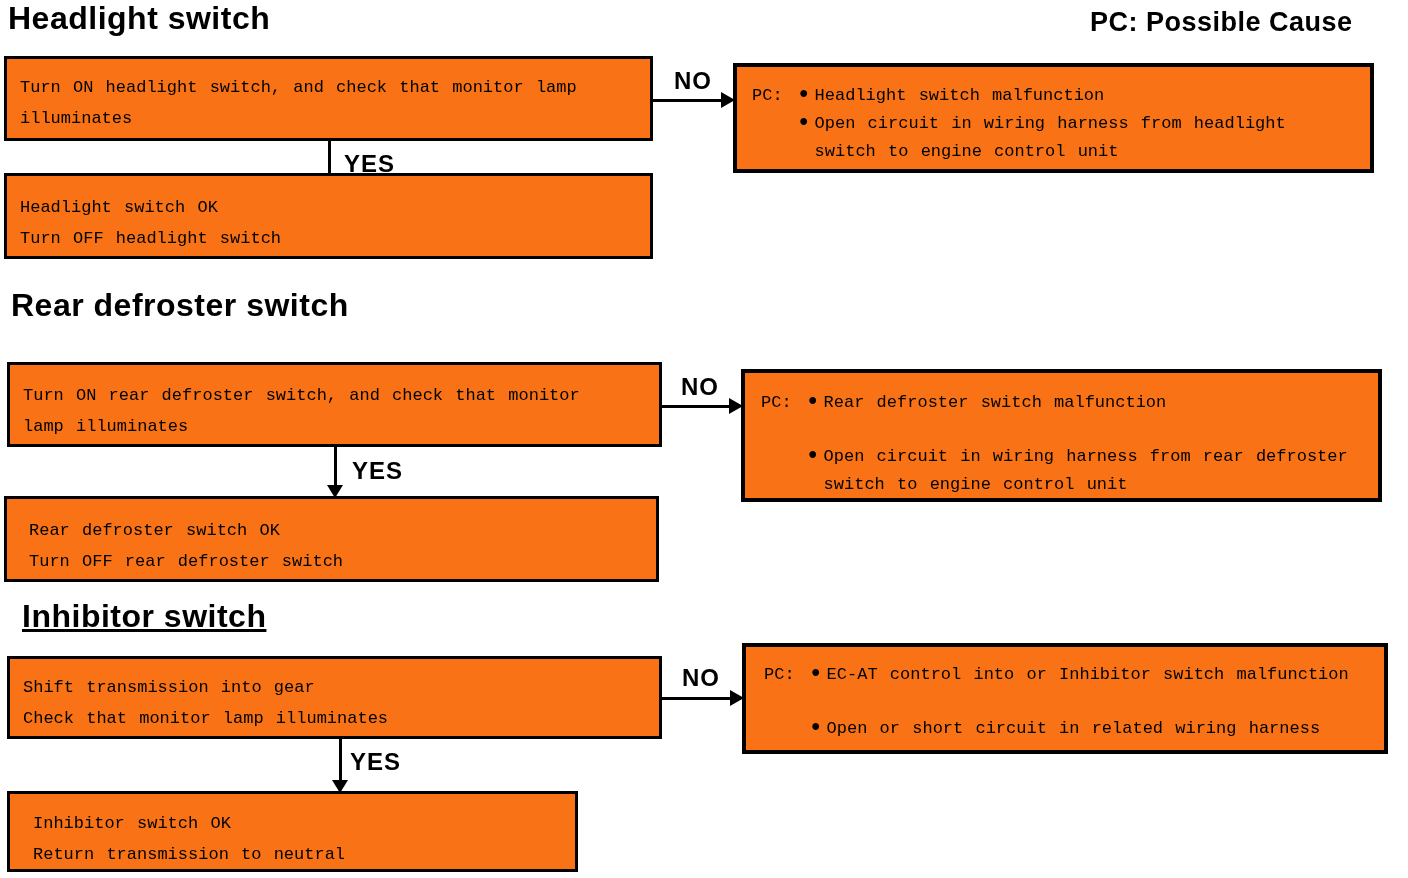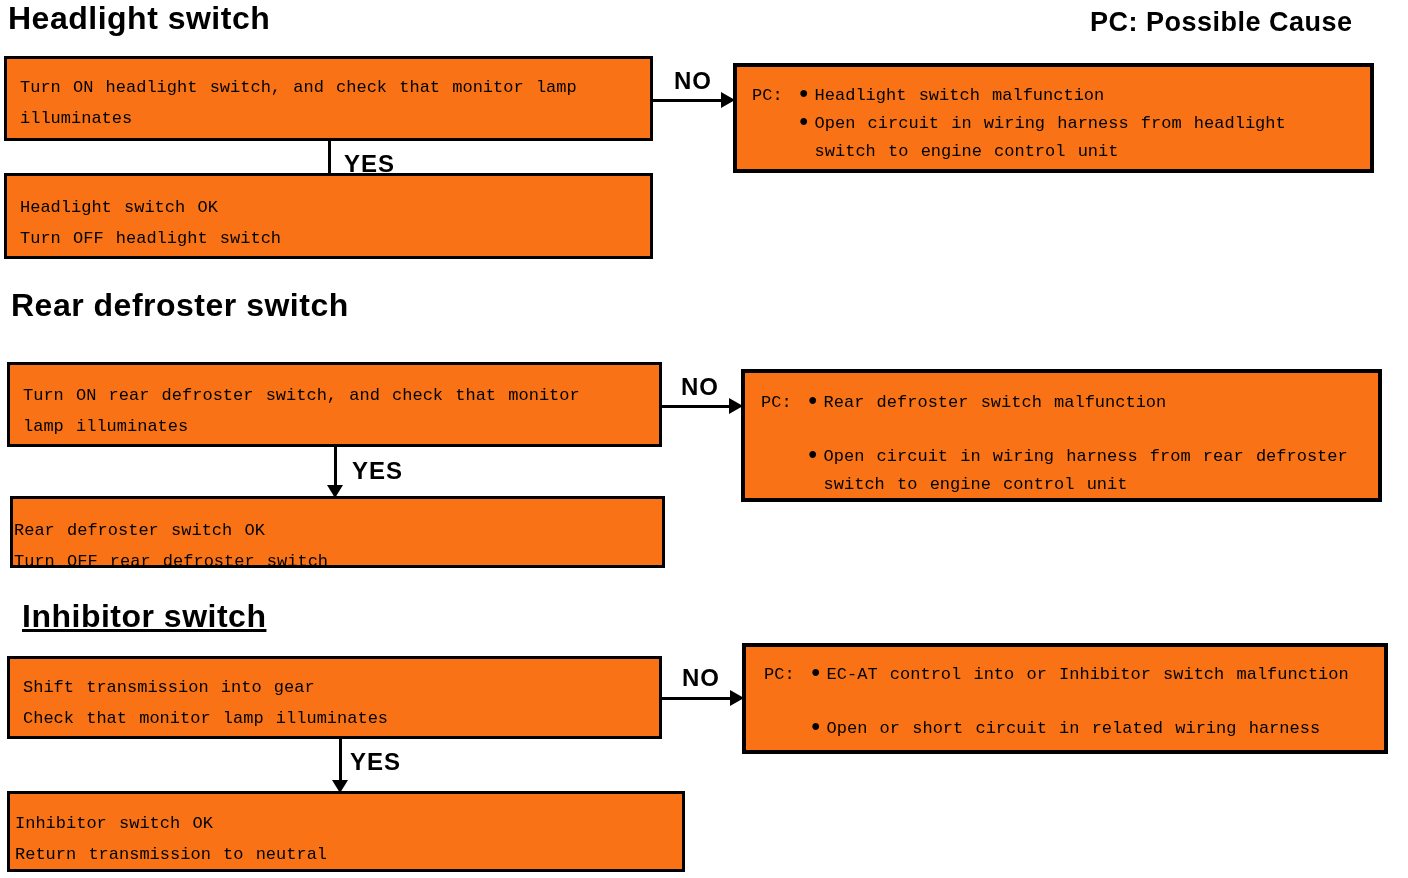--- a/index.html
+++ b/index.html
@@ -44,23 +44,23 @@
     border: 3px solid #000;
     background: #f97316;
     font-size: 17px;
     line-height: 31px;
     word-spacing: 2px;
     font-family: Liberation Mono, monospace;
   }
   .s1-test { left: 4px;   top: 56px;  width: 649px; height: 85px;  padding: 13px 10px 0 13px; }
   .s1-ok   { left: 4px;   top: 173px; width: 649px; height: 86px;  padding: 16px 10px 0 13px; }
   .s2-test { left: 7px;   top: 362px; width: 655px; height: 85px;  padding: 15px 10px 7px 13px; }
-  .s2-ok   { left: 10px;   top: 496px; width: 655px; height: 72px;  padding: 16px 10px 0 1px; }
+  .s2-ok   { left: 4px;   top: 496px; width: 655px; height: 86px;  padding: 16px 10px 0 22px; }
   .s3-test { left: 7px;   top: 656px; width: 655px; height: 83px;  padding: 13px 10px 0 13px; }
-  .s3-ok   { left: 7px;   top: 791px; width: 678px; height: 81px;  padding: 14px 10px 0 5px; }
+  .s3-ok   { left: 7px;   top: 791px; width: 571px; height: 81px;  padding: 14px 10px 0 23px; }
 
   .pcbox {
     border-width: 4px;
     display: flex;
     align-items: flex-start;
     line-height: 28px;
   }
   .p1 { left: 733px; top: 63px;  width: 641px; height: 110px; padding: 15px 10px 0 15px; }
   .p2 { left: 741px; top: 369px; width: 641px; height: 133px; padding: 16px 10px 0 16px; }
   .p3 { left: 742px; top: 643px; width: 646px; height: 111px; padding: 14px 10px 0 18px; }

